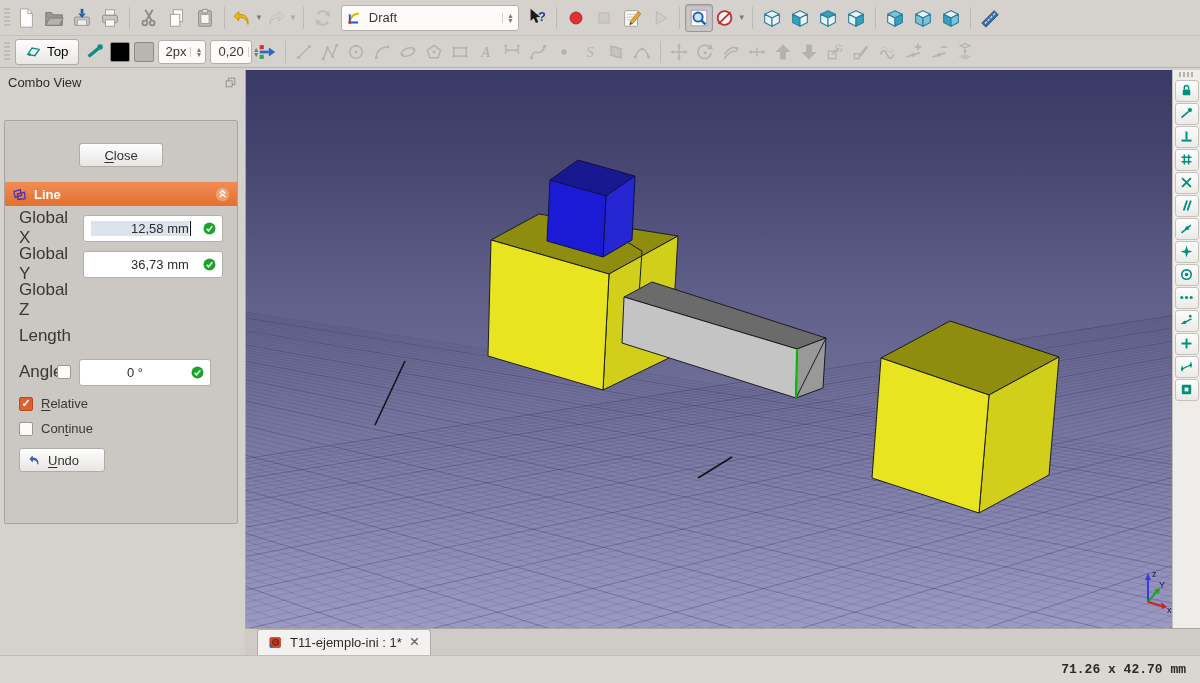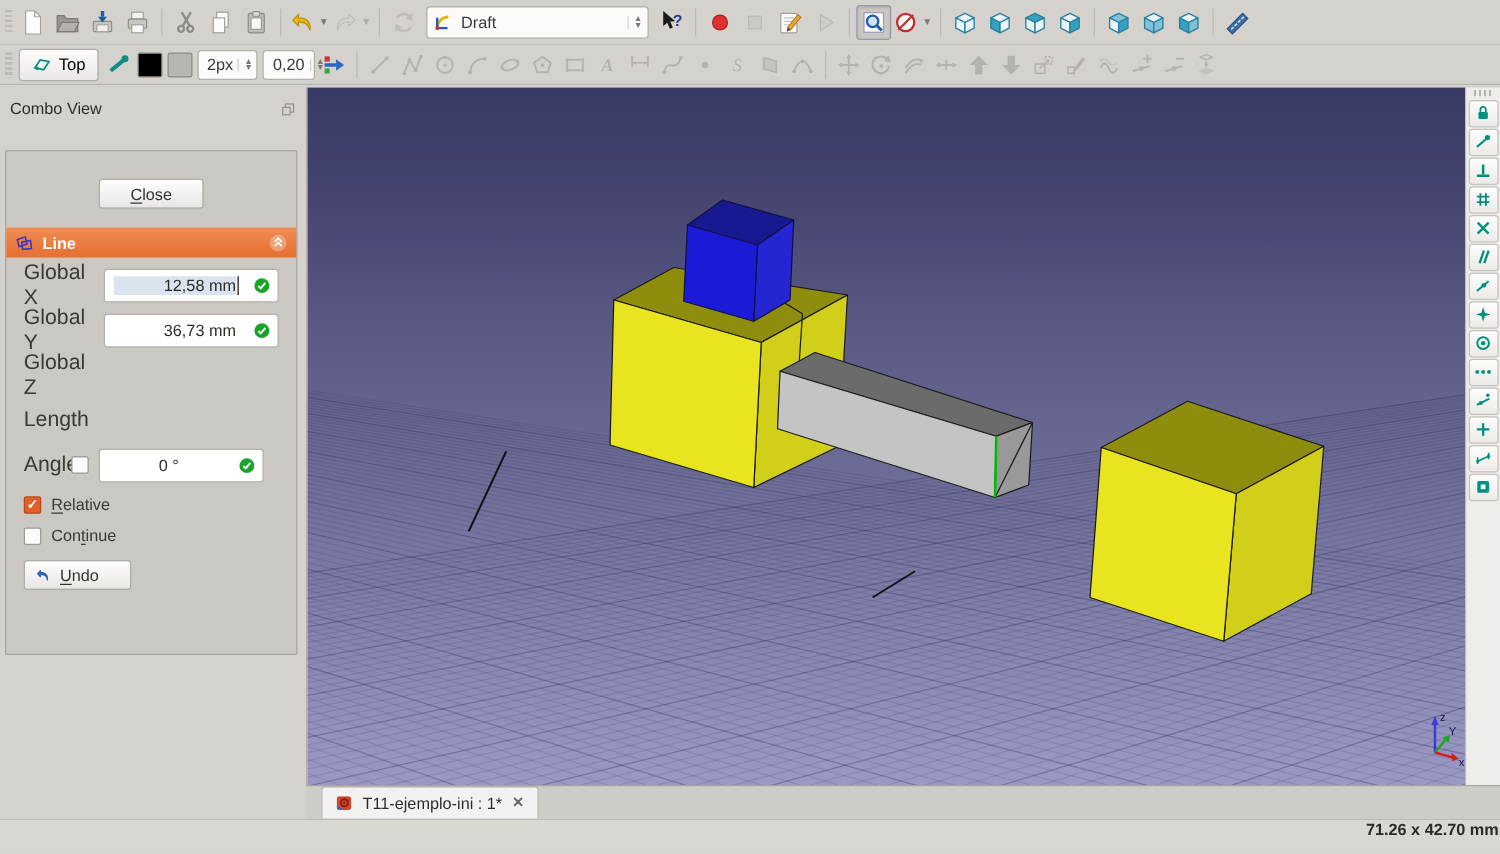--- a/index.html
+++ b/index.html
@@ -24,21 +24,21 @@
 .combo .ctext { flex:1; }
 .spincol { display:flex; flex-direction:column; line-height:5px; font-size:7px; color:#7c7874; border-left:1px solid #d5d1cd; padding-left:4px; }
 .spin { display:flex; align-items:center; height:24px; background:#fcfbfa; border:1px solid #b3afab; border-radius:3px; padding:0 3px 0 7px; margin:0 2px; gap:4px; }
 .swatch { width:20px; height:20px; border:1px solid #8d8985; border-radius:2px; margin:0 2px; }
 .plane-btn { display:flex; align-items:center; gap:5px; height:26px; padding:0 9px; background:linear-gradient(#fdfdfc,#e9e7e4); border:1px solid #b0aca8; border-radius:3px; margin:0 3px; }
 .plane-btn svg { width:17px; height:17px; }
 .tools { display:flex; align-items:center; color:#96928d; }
 
 
 #panel { position:absolute; left:0; top:70px; width:245px; height:585px; background:#d5d1cd; }
-.cv-header { display:flex; align-items:flex-end; height:24px; padding:0 8px; }
+.cv-header { display:flex; align-items:center; height:24px; padding:0 8px; }
 .cv-header span.t { flex:1; font-size:13px; color:#2e2c29; }
 .cv-header svg { width:13px; height:13px; }
 .cv-tabs { display:flex; height:24px; padding-left:2px; margin-top:2px; }
 .tab { padding:0 13px; display:flex; align-items:center; border:1px solid #a9a5a1; border-bottom:none; border-radius:4px 4px 0 0; background:#c7c3bf; color:#44423f; margin-right:-1px; }
 .tab.active { background:#f5f4f2; position:relative; z-index:2; }
 .task-box { position:absolute; left:4px; top:50px; width:234px; height:404px; background:#cbc7c3; border:1px solid #a8a4a0; border-radius:2px; }
 .close-btn { display:block; margin:22px auto 0; width:84px; height:24px; background:linear-gradient(#fefefe,#e8e6e3); border:1px solid #b0aca8; border-radius:3px; font-family:"Liberation Sans",sans-serif; font-size:13px; color:#333; }
 .line-header { display:flex; align-items:center; gap:6px; height:24px; margin-top:15px; background:linear-gradient(#f08d55,#e4702f); padding:0 6px; }
 .line-header .lt { flex:1; color:#fff; font-weight:bold; font-size:13px; }
 .line-header svg { width:17px; height:17px; }
@@ -64,21 +64,21 @@
 #snapbar { position:absolute; right:0; top:70px; width:28px; height:558px; background:#efedea; border-left:1px solid #c3bfbb; display:flex; flex-direction:column; align-items:center; padding-top:2px; }
 #snapbar .grab { width:16px; height:5px; margin-bottom:2px; background:repeating-linear-gradient(to right,#b5b1ad 0 2px,transparent 2px 4px); }
 .snapbtn { width:24px; height:22px; margin:0.5px 0; background:linear-gradient(#fdfdfc,#eceae7); border:1px solid #c5c1bd; border-radius:3px; display:flex; align-items:center; justify-content:center; color:var(--snap_teal,#00917e); }
 .snapbtn svg { width:15px; height:15px; }
 
 
 #tabbar { position:absolute; left:245px; top:628px; width:955px; height:27px; background:#cfcbc7; border-top:1px solid #a8a4a0; display:flex; align-items:flex-end; }
 .doc-tab { display:flex; align-items:center; gap:7px; height:26px; margin-left:12px; padding:0 10px; background:#f4f2f0; border:1px solid #b1ada9; border-bottom:none; border-radius:3px 3px 0 0; font-size:13px; color:#2e2c29; }
 .doc-tab svg { width:15px; height:15px; }
 .doc-tab .x svg { width:11px; height:11px; }
-#statusbar { position:absolute; left:0; top:655px; width:1200px; height:28px; background:#dad6d2; border-top:1px solid #bfbbb7; display:flex; align-items:flex-start; justify-content:flex-end; padding-right:1px; font-size:13px; font-weight:bold; color:#2b2a27; }
+#statusbar { position:absolute; left:0; top:655px; width:1200px; height:28px; background:#dad6d2; border-top:1px solid #bfbbb7; display:flex; align-items:center; justify-content:flex-end; padding-right:14px; font-size:13px; font-weight:bold; color:#2b2a27;font-family:Liberation Mono, monospace; }
 #defs-svg { position:absolute; width:0; height:0; }
 u { text-underline-offset:2px; }
 </style>
 </head>
 <body>
 
 <svg id="defs-svg" xmlns="http://www.w3.org/2000/svg">
 <defs>
 <symbol id="file" viewBox="0 0 24 24">
         <path d="M6 2 h8 l5 5 v15 H6 z" fill="#fcfcfc" stroke="#a5a19d"></path>

